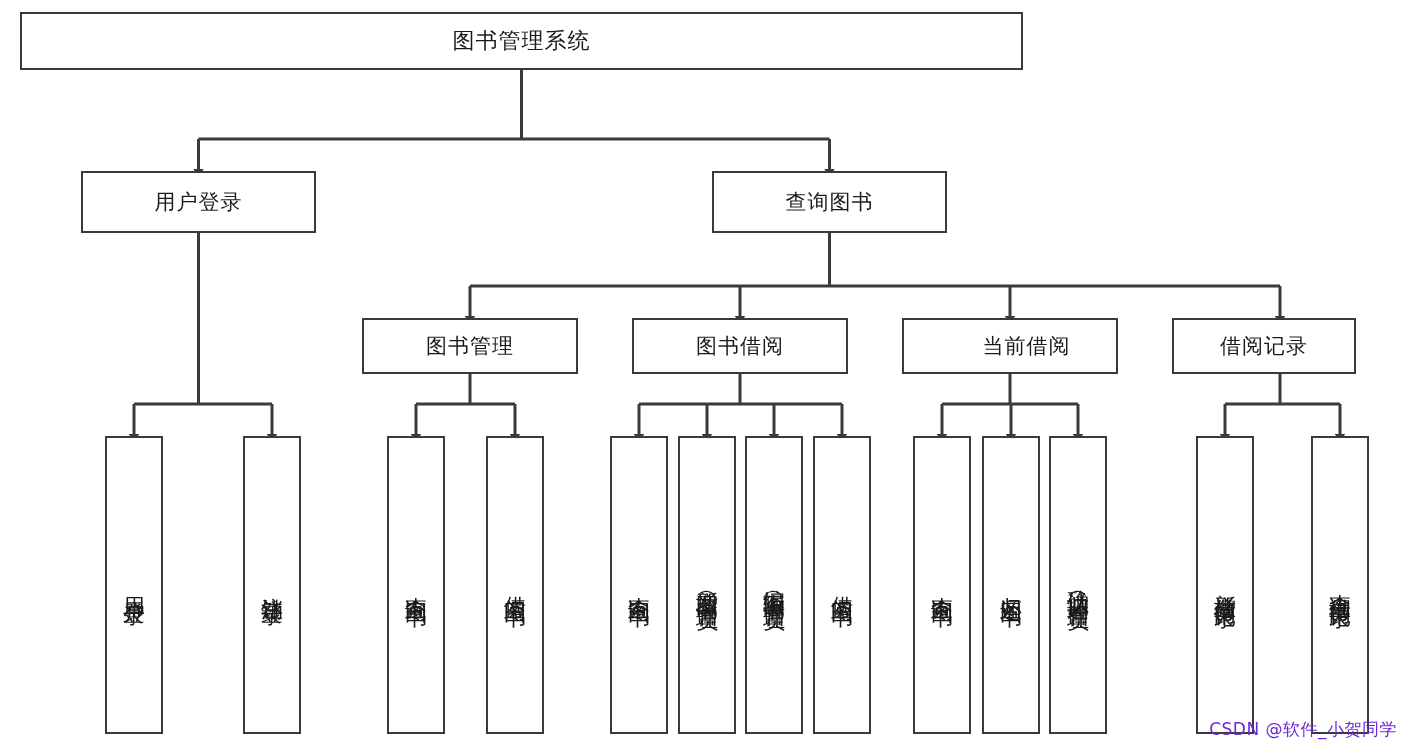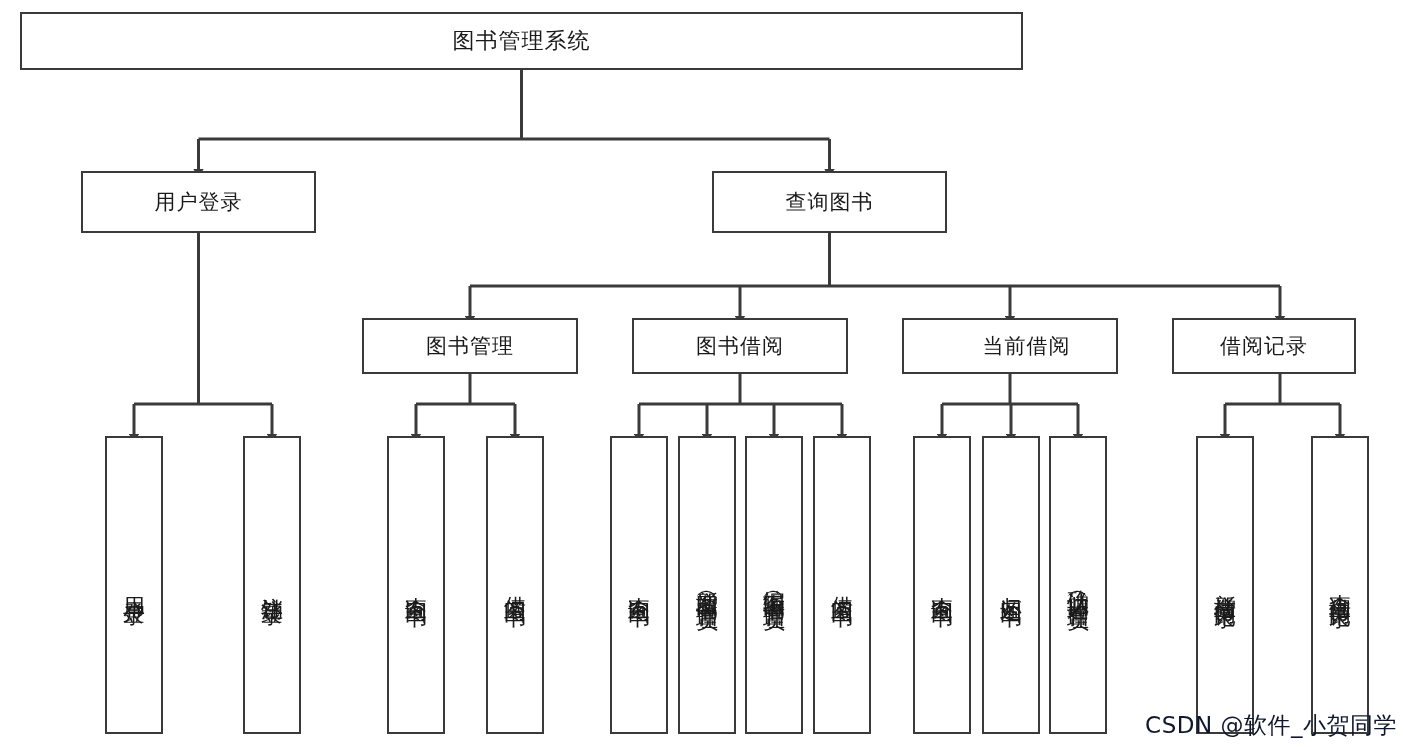--- a/index.html
+++ b/index.html
@@ -62,22 +62,22 @@
     text-orientation: upright;
     font-size: 22px;
     letter-spacing: 3px;
     line-height: 1;
     white-space: nowrap;
   }
   #watermark {
     position: absolute;
     right: 8px;
     bottom: 6px;
-    font-size: 23px;
-    color: #0f172a;
+    font-size: 17px;
+    color: #6d28d9;
     letter-spacing: 0.5px;
     z-index: 5;
     user-select: none;
     white-space: nowrap;
   }
 </style>
 </head>
 <body>
 
 <div id="diagram">

